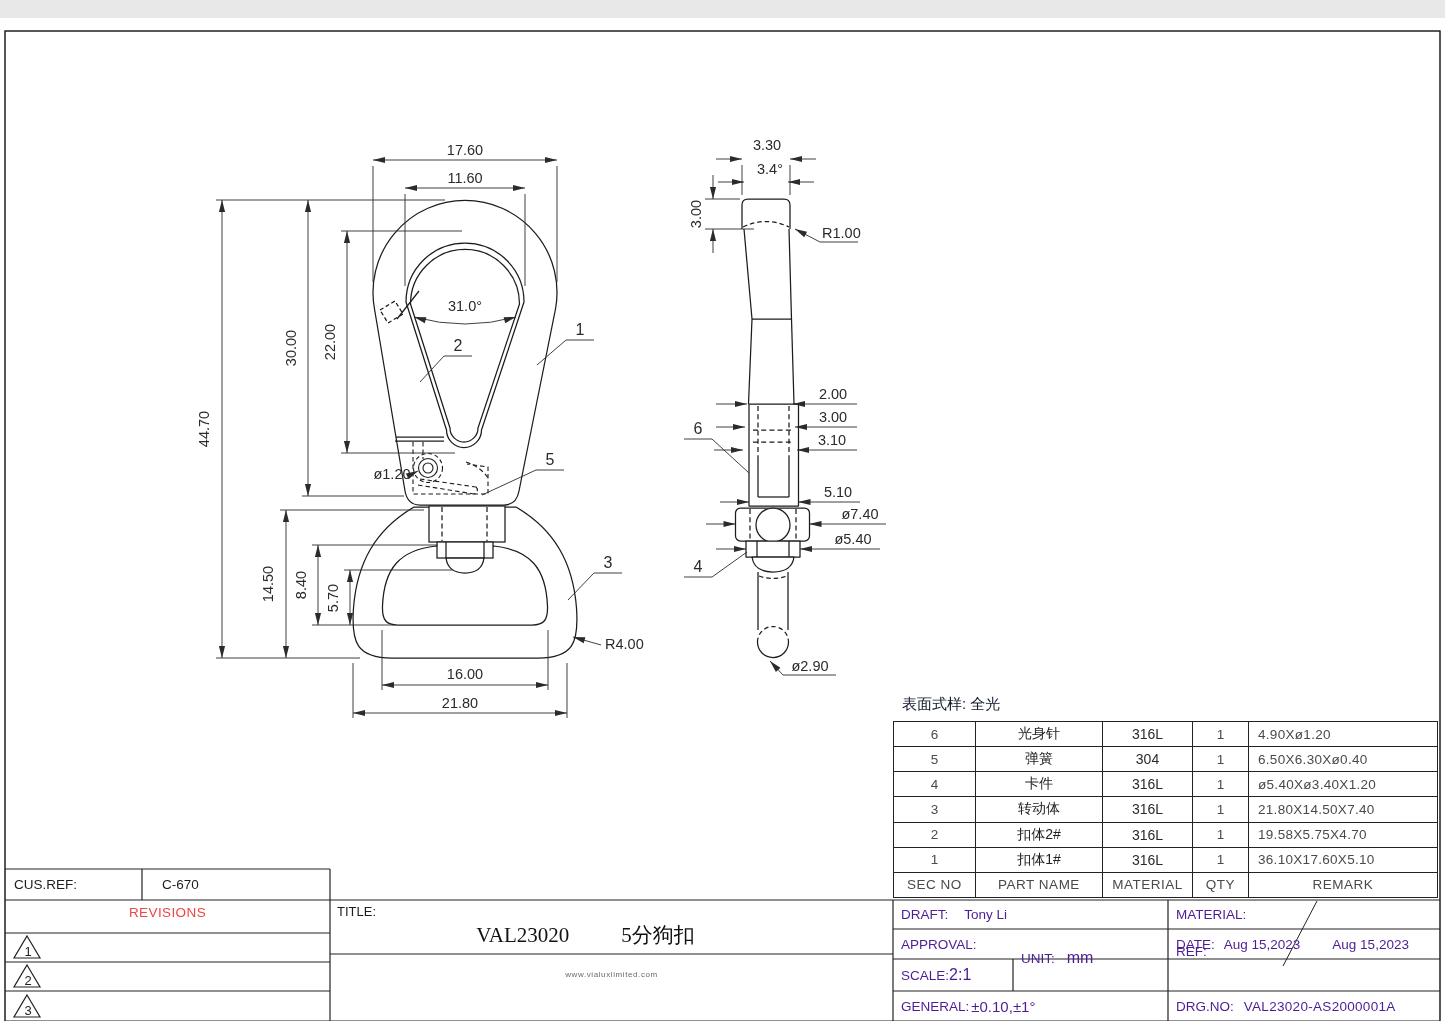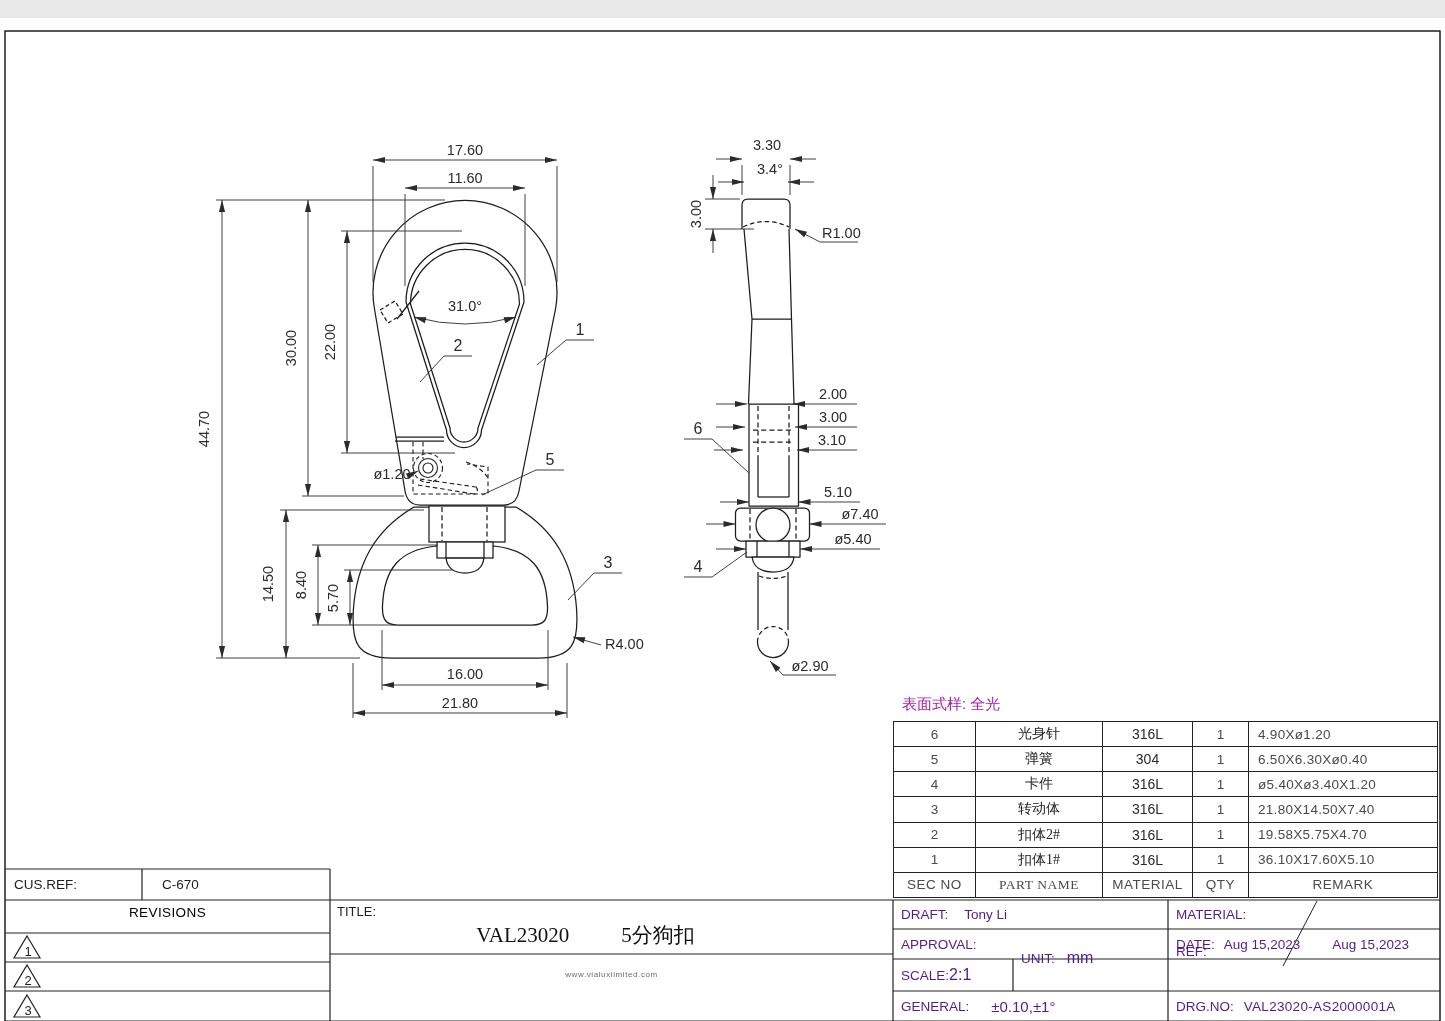--- a/index.html
+++ b/index.html
@@ -7,35 +7,35 @@
         font-family:"Liberation Sans",sans-serif;color:#1f1f1f;margin-top:18px;}
   svg text{font-family:"Liberation Sans",sans-serif;}
   .abs{position:absolute;}
   
   .parts-table{left:893px;top:703px;width:545px;height:177px;border:1px solid #222;box-sizing:border-box;
                display:flex;flex-direction:column;font-size:13.5px;background:transparent;}
   .pt-row{flex:1;display:flex;align-items:stretch;border-bottom:1px solid #222;}
   .pt-row:last-child{border-bottom:none;}
   .pt-cell{display:flex;align-items:center;justify-content:center;border-right:1px solid #222;color:#4a4a4a;}
   .pt-cell:last-child{border-right:none;}
-  .pt-c0{width:81px;}.pt-c1{width:126px;color:#222;font-size:14px;font-family:Liberation Serif, serif;}
+  .pt-c0{width:81px;}.pt-c1{width:126px;color:#222;font-size:14px;}
   .pt-c2{width:89px;color:#2a2a2a;font-size:14px;}.pt-c3{width:55px;}
   .pt-c4{flex:1;justify-content:flex-start;padding-left:9px;letter-spacing:.3px;}
   .pt-head .pt-cell{color:#4a4a4a;letter-spacing:.5px;font-size:13.5px;}
   .pt-head .pt-c4{justify-content:center;padding-left:0;}
   
   .tb-label{font-size:13.5px;color:#1d1d1d;display:flex;align-items:center;}
   .tb-row{display:flex;align-items:center;font-size:13.5px;color:#4c1d95;}
-  .surface-note{font-size:15px;color:#a21caf;}
+  .surface-note{font-size:15px;color:#0f172a;}
   .title-line{left:330px;width:511px;top:900px;height:34px;display:flex;align-items:center;justify-content:center;
               gap:52px;font-family:"Liberation Serif",serif;font-size:21px;color:#111;}
   .logo-wrap{left:330px;width:563px;top:952px;text-align:center;}
   .logo-text{font-size:28px;font-weight:700;letter-spacing:1px;color:#151515;line-height:30px;}
   .logo-url{font-size:8px;color:#6a6a6a;letter-spacing:.6px;line-height:10px;}
-  .revisions-head{left:5px;top:887px;width:325px;text-align:center;font-size:13.5px;color:#000000;letter-spacing:.4px;}
+  .revisions-head{left:5px;top:887px;width:325px;text-align:center;font-size:13.5px;color:#ef4444;letter-spacing:.4px;}
   .big-val{font-size:16px;}
 </style>
 </head>
 <body>
 
 <div class="page">
 
 <svg class="abs" style="left:0;top:0;" width="1445" height="1021" viewBox="0 0 1445 1021">
   <defs>
     <marker id="ah" markerUnits="userSpaceOnUse" markerWidth="14" markerHeight="10" viewBox="-14 -5 14 10" refX="0" refY="0" orient="auto-start-reverse">
@@ -333,21 +333,21 @@
     <span>APPROVAL:</span>
   </div>
   <div class="abs tb-row" style="left:901px;top:941px;height:32px;">
     <span>SCALE:</span>
     <span class="big-val">2:1</span>
   </div>
   <div class="abs tb-row" style="left:1021px;top:924px;height:32px;gap:12px;">
     <span>UNIT:</span>
     <span class="big-val">mm</span>
   </div>
-  <div class="abs tb-row" style="left:901px;top:973px;height:30px;gap:22px;">
+  <div class="abs tb-row" style="left:901px;top:973px;height:30px;gap:2px;">
     <span>GENERAL:</span>
     <span class="big-val" style="font-size:15px;">±0.10,±1°</span>
   </div>
   <div class="abs tb-row" style="left:1176px;top:882px;height:29px;">
     <span>MATERIAL:</span>
   </div>
   <div class="abs tb-row" style="left:1176px;top:911px;height:30px;">
     <span>DATE:</span>
     <span style="margin-left:9px;">Aug 15,2023</span>
     <span style="margin-left:32px;">Aug 15,2023</span>

